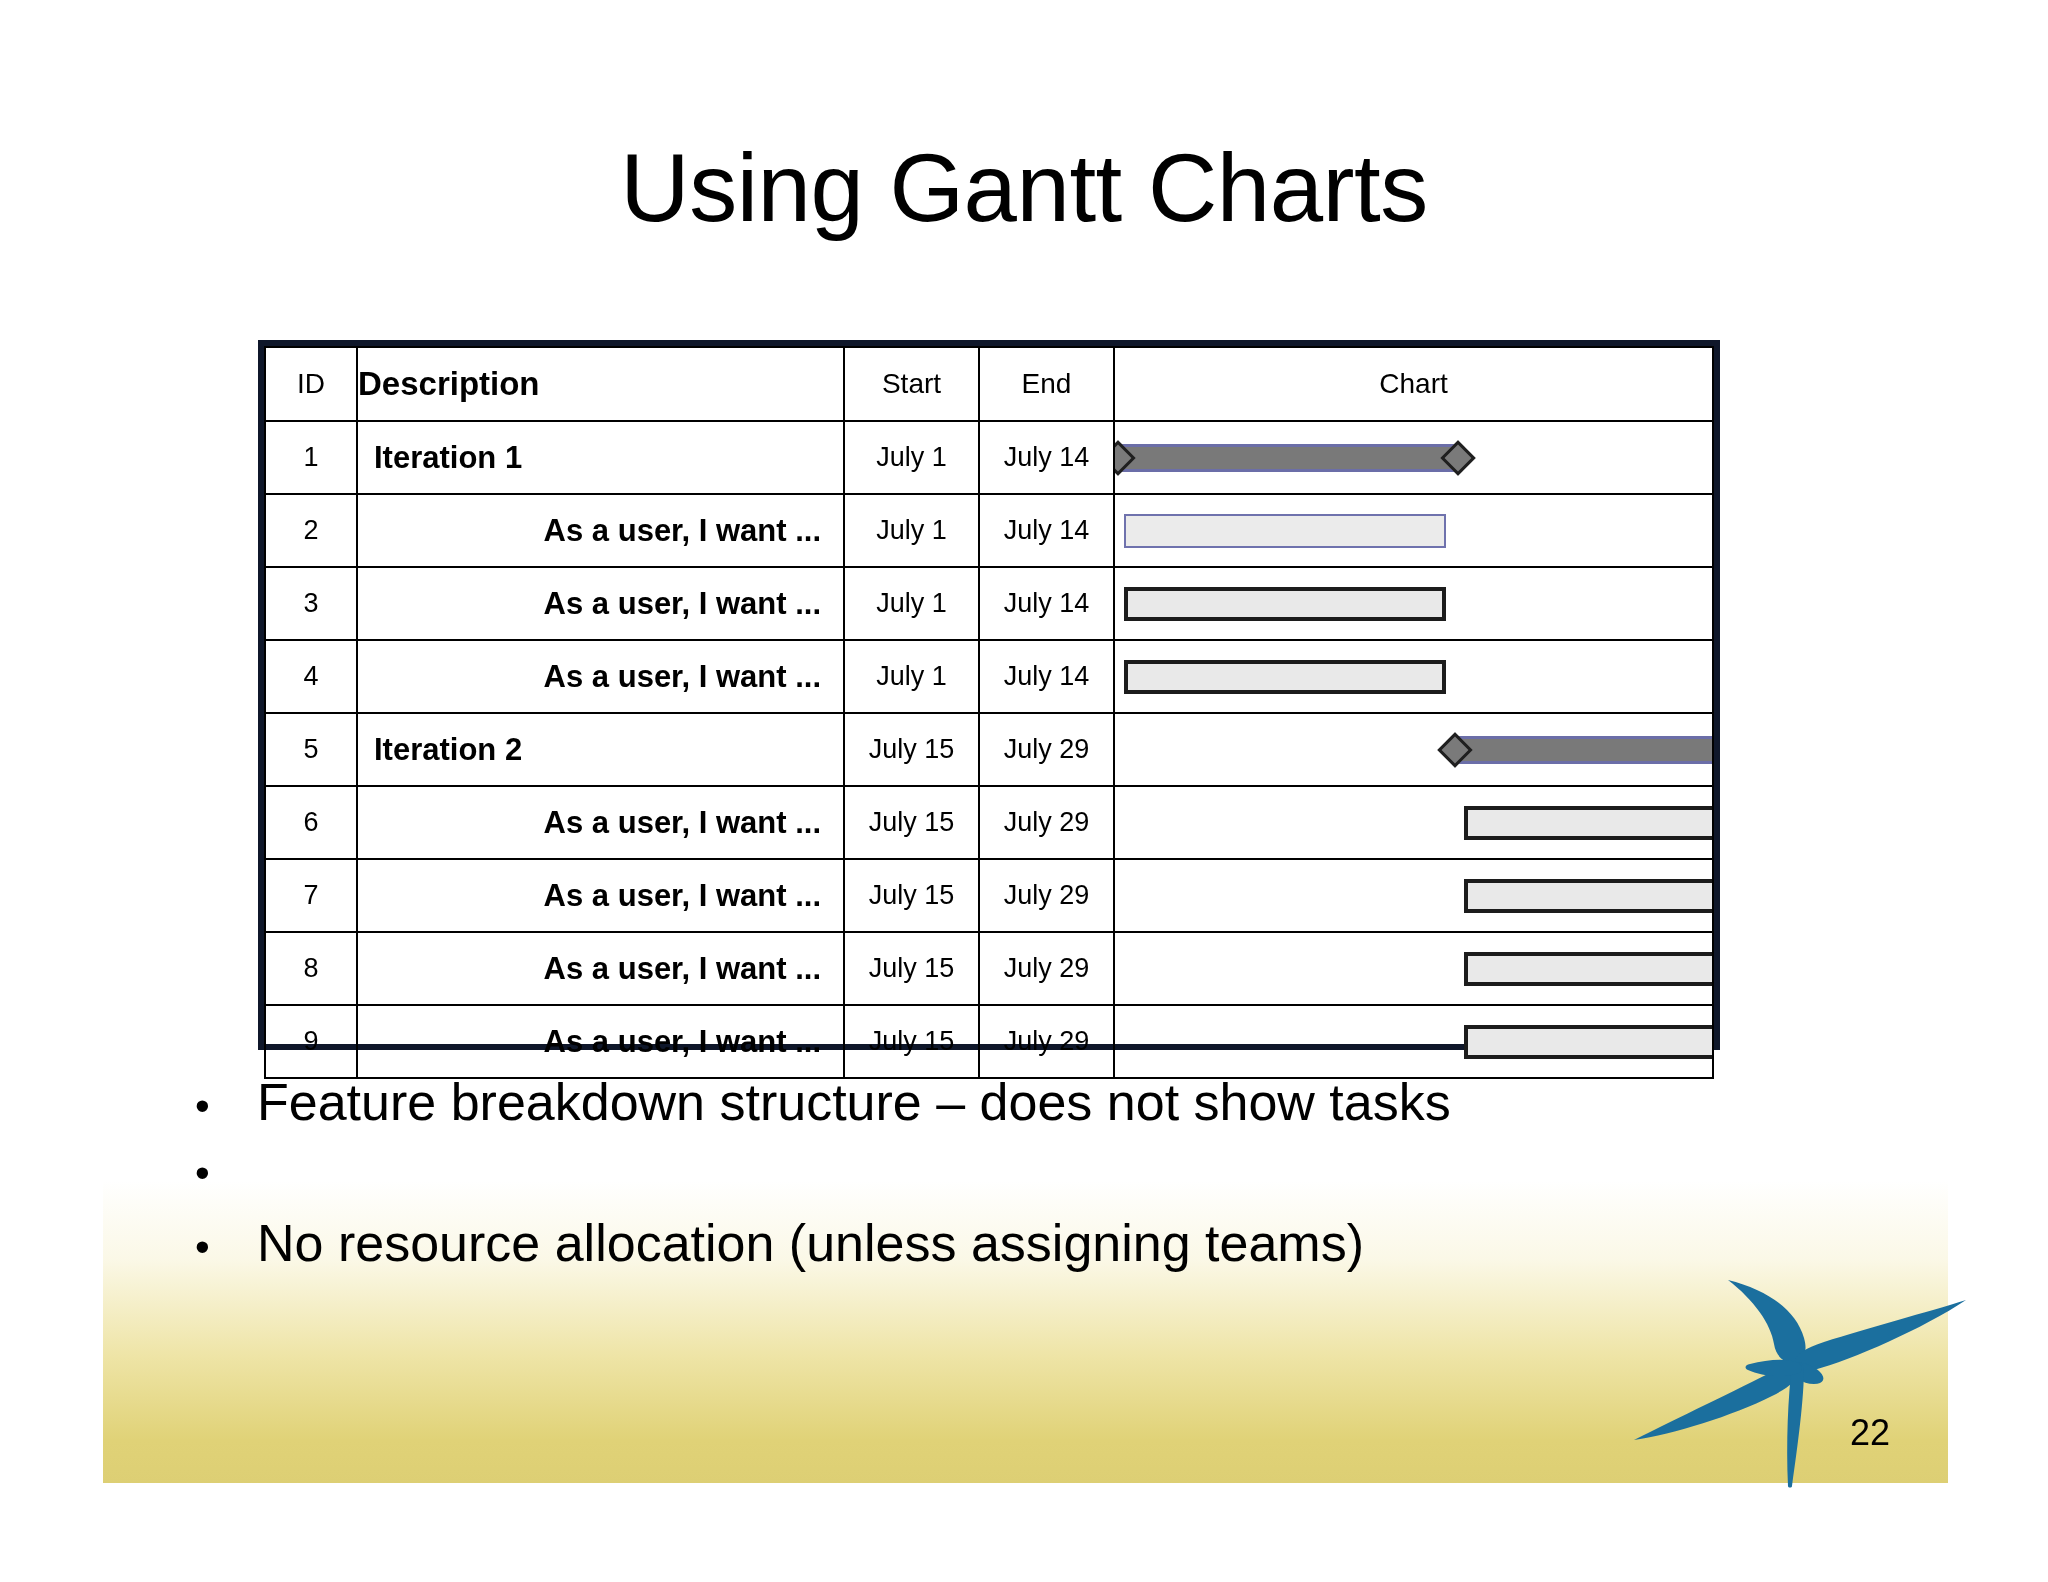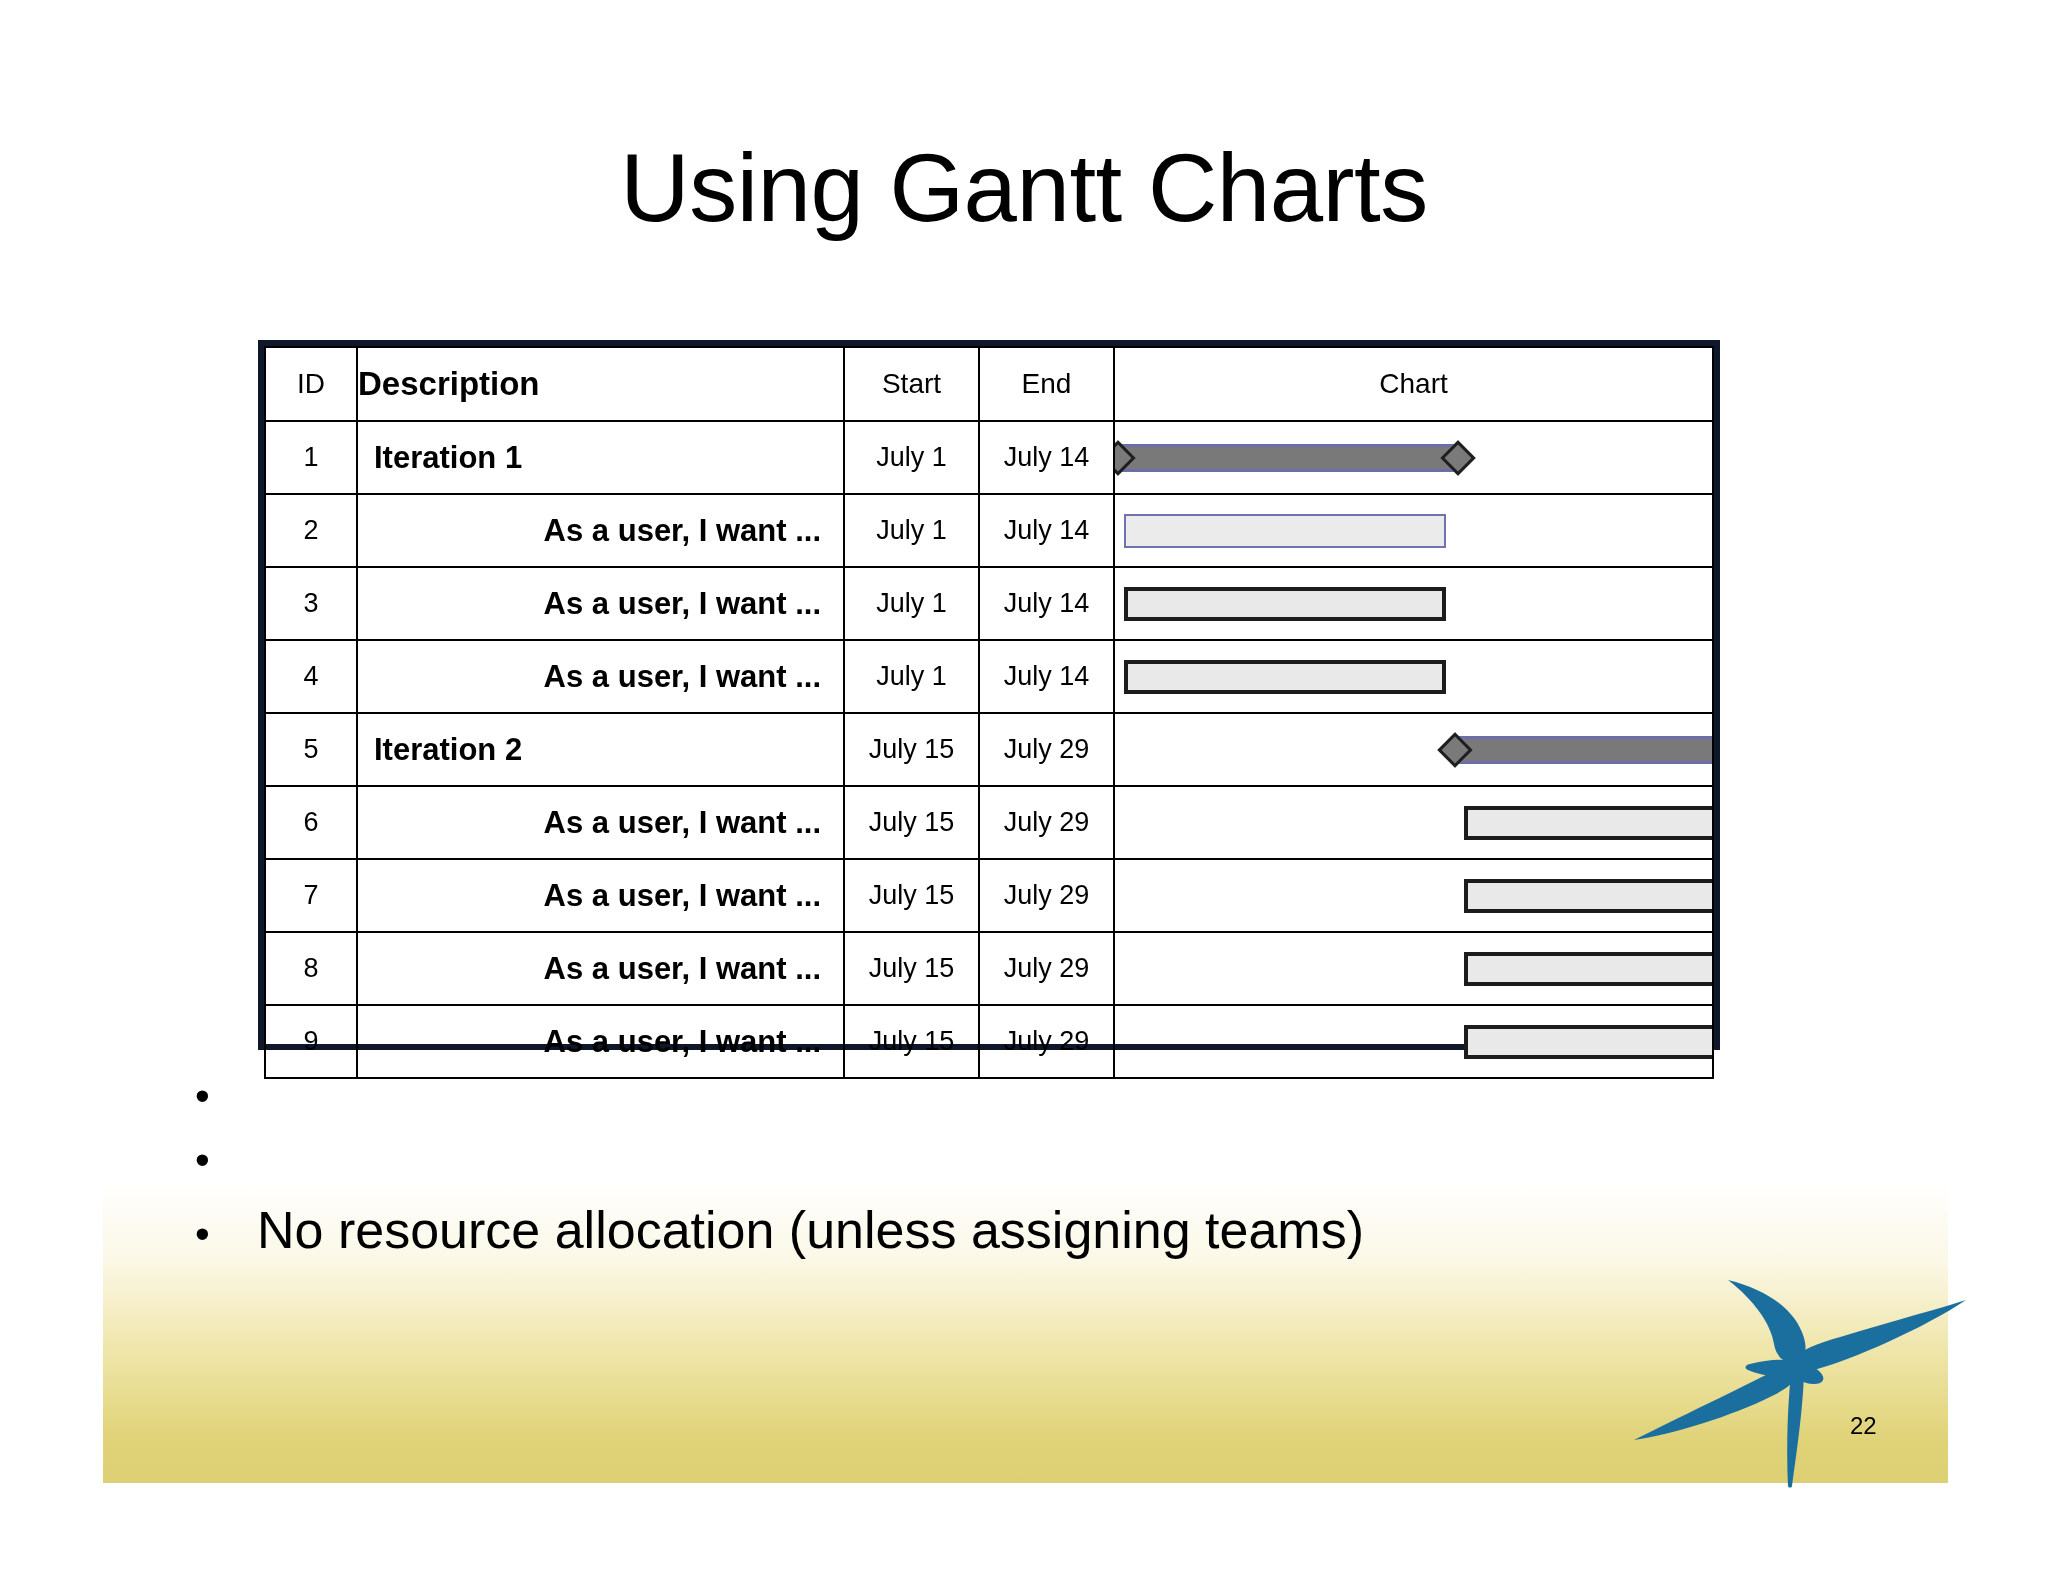--- a/index.html
+++ b/index.html
@@ -196,21 +196,21 @@
     top: 1410px;
     width: 2048px;
     text-align: center;
     font-size: 36px;
     color: #000;
   }
   #page-number {
     position: absolute;
     left: 1850px;
     top: 1412px;
-    font-size: 24px;
+    font-size: 36px;
     color: #000;
     text-align: center;
   }
   #brand-logo {
     position: absolute;
     left: 1628px;
     top: 1238px;
     width: 340px;
     height: 250px;
     pointer-events: none;
@@ -328,20 +328,21 @@
               <div class="bar task-black" style="left: 58.5%; width: 43.5%;"></div>
             </td>
           </tr>
         </tbody>
     </table>
   </div>
 
   <div id="bullets">
       <div class="bullet-row">
         <span class="bullet-dot">•</span>
+        <span class="bullet-text">Feature breakdown structure – does not show tasks</span>
       </div>
       <div class="bullet-row">
         <span class="bullet-dot">•</span>
       </div>
       <div class="bullet-row">
         <span class="bullet-dot">•</span>
         <span class="bullet-text">No resource allocation (unless assigning teams)</span>
       </div>
     </div>
 

